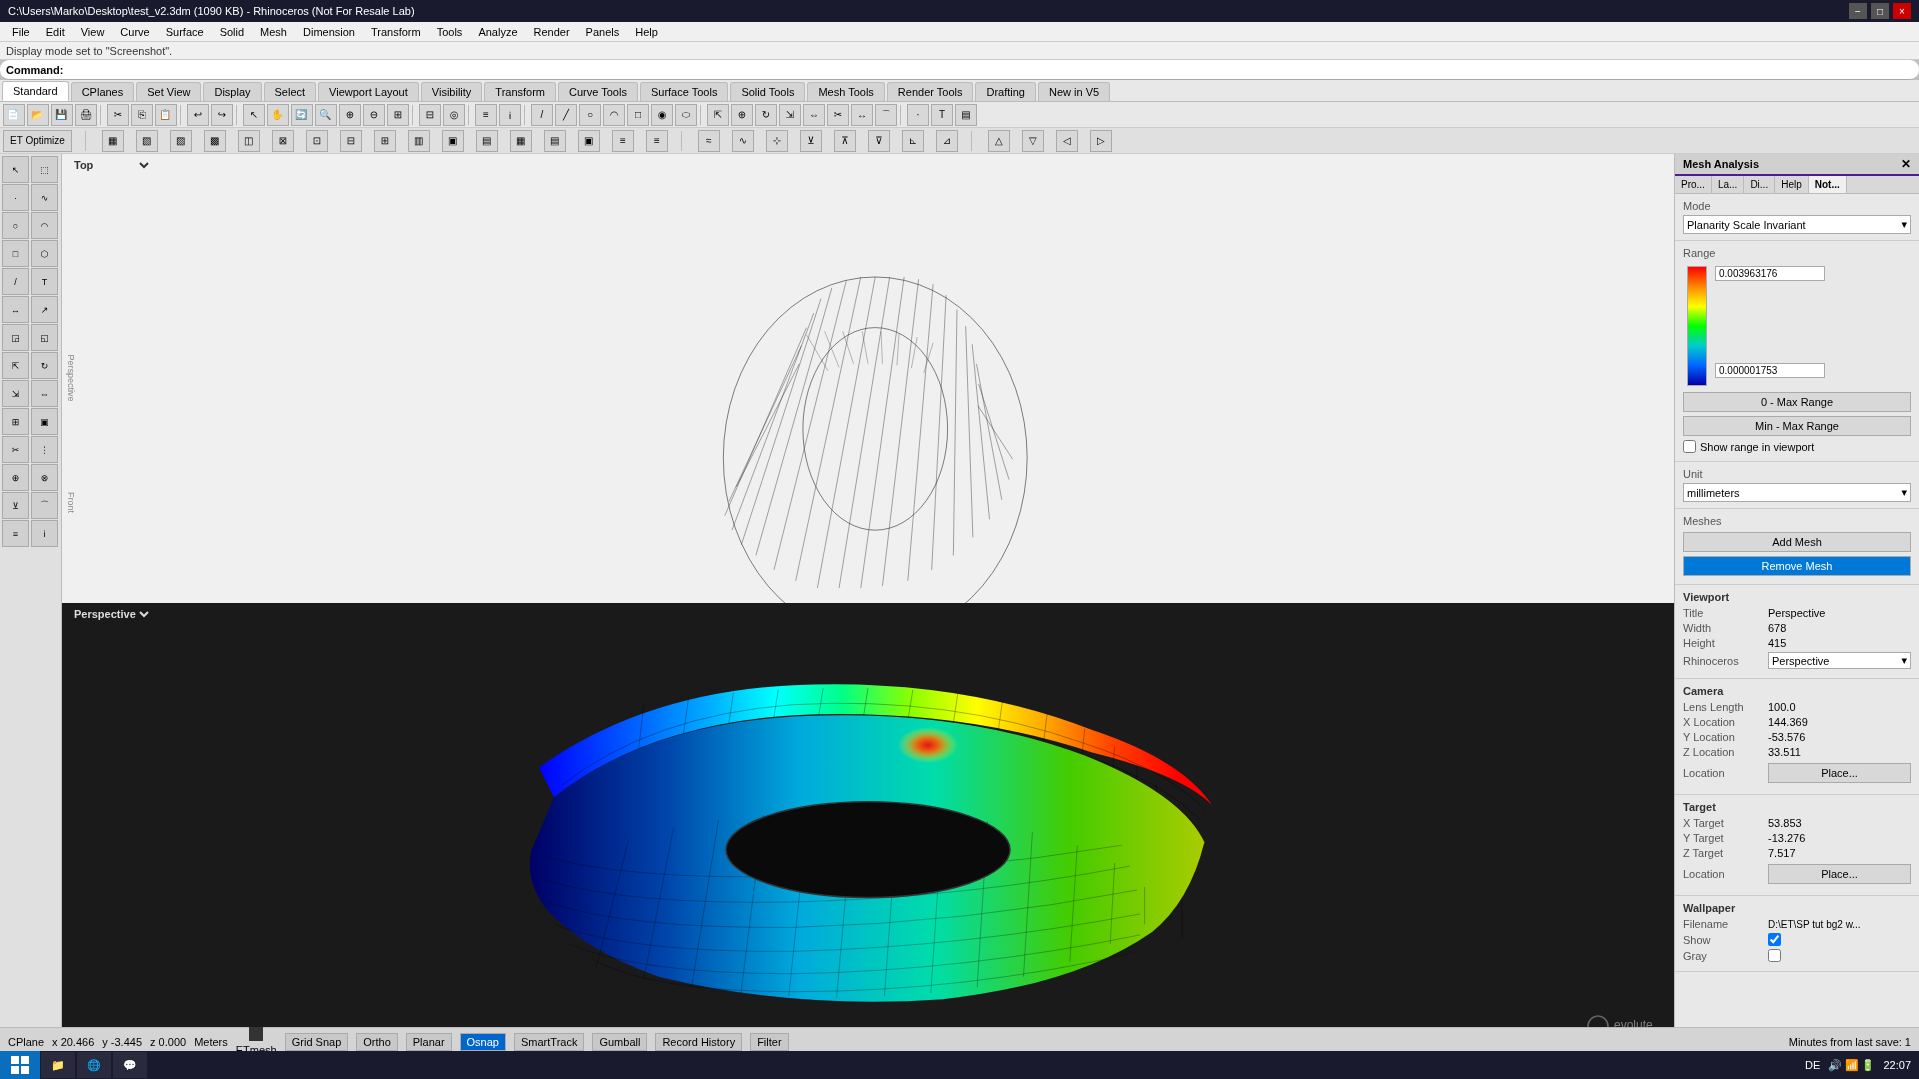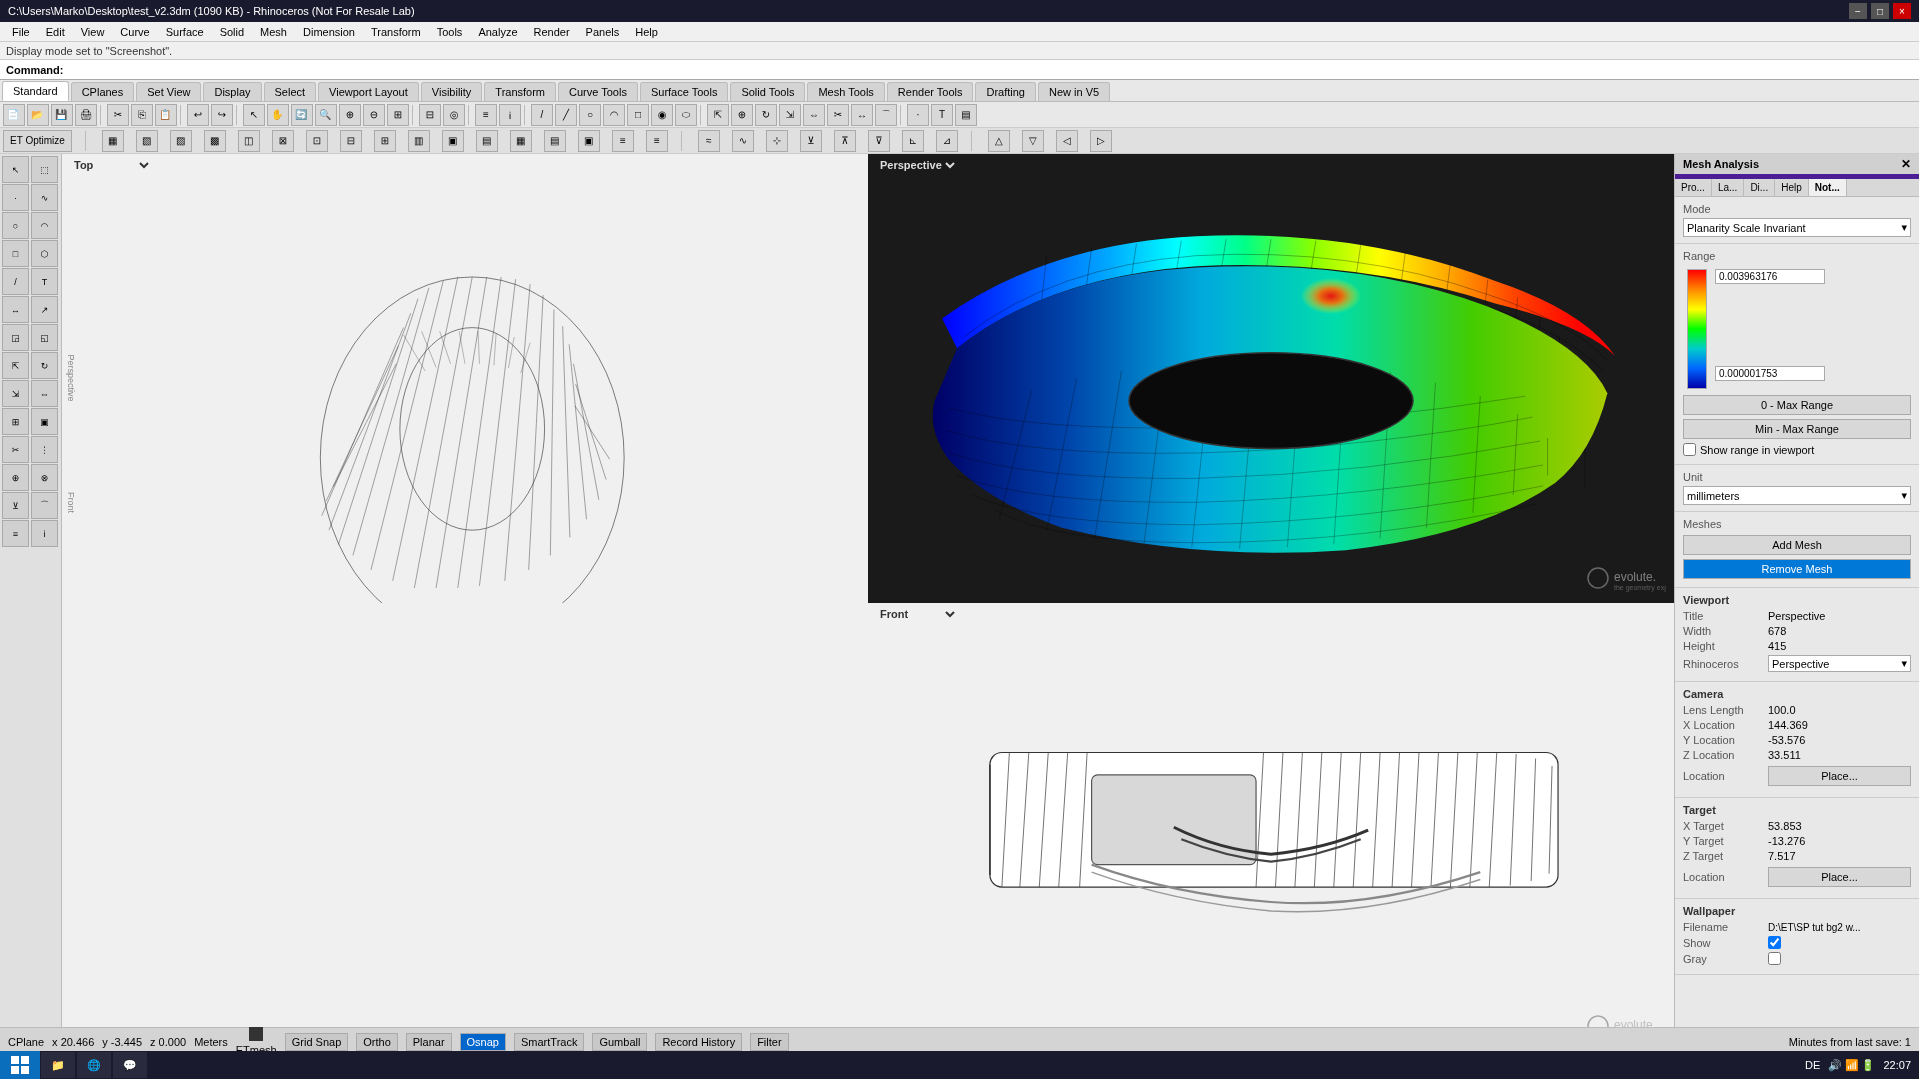--- a/index.html
+++ b/index.html
@@ -12,21 +12,21 @@
     .title-btn.close { background: #c00; }
 
     
     #menubar { background: #f0f0f0; height: 20px; display: flex; align-items: center; padding: 0 4px; border-bottom: 1px solid #ccc; }
     .menu-item { padding: 2px 8px; cursor: pointer; font-size: 11px; }
 
     
     #statusline { background: #f0f0f0; height: 18px; display: flex; align-items: center; padding: 0 6px; font-size: 11px; border-bottom: 1px solid #ccc; color: #333; }
 
     
-    #commandline { background: #fff; height: 20px; display: flex; align-items: center; padding: 0 6px; font-size: 11px; border-bottom: 1px solid #aaa; }
+    #commandline { background: #fff; height: 20px; display: flex; align-items: center; padding: 0 6px; font-size: 11px; border-bottom: 1px solid #aaa; border-radius: 9px; }
     #commandline span { font-weight: bold; margin-right: 8px; }
 
     
     #tabs-row { background: #e8e8e8; height: 22px; display: flex; align-items: flex-end; padding: 0 2px; border-bottom: 1px solid #bbb; }
     .tab { padding: 3px 10px; font-size: 11px; cursor: pointer; background: #d4d4d4; border: 1px solid #bbb; border-bottom: none; margin-right: 2px; border-radius: 3px 3px 0 0; }
     .tab.active { background: #fff; border-bottom: 1px solid #fff; }
 
     
     .toolbar-row { background: #e8e8e8; height: 26px; display: flex; align-items: center; padding: 2px 3px; border-bottom: 1px solid #ccc; gap: 2px; flex-wrap: nowrap; }
     .tb-btn { width: 22px; height: 22px; background: #d8d8d8; border: 1px solid #aaa; display: flex; align-items: center; justify-content: center; cursor: pointer; font-size: 10px; }
@@ -298,21 +298,21 @@
     <div class="lt-row">
       <div class="lt-btn" title="Boolean">⊻</div>
       <div class="lt-btn" title="Fillet">⌒</div>
     </div>
     <div class="lt-row">
       <div class="lt-btn" title="Layers">≡</div>
       <div class="lt-btn" title="Properties">ℹ</div>
     </div>
   </div>
 
-  <div id="viewport-area" style="flex:1; display:grid; grid-template-columns:1fr 1fr; grid-template-rows:1fr 1fr; gap:0; background:#666;">
+  <div id="viewport-area" style="flex:1; display:grid; grid-template-columns:1fr; grid-template-rows:1fr 1fr; gap:0; background:#666;">
 
     <div class="viewport" id="vp-top" style="background:#f0f0f0; position:relative; overflow:hidden;">
       <div class="vp-label">
         <select style="background:transparent;border:none;font-weight:bold;font-size:11px;color:#333;cursor:pointer;">
           <option>Top</option>
           <option>Perspective</option>
           <option>Front</option>
           <option>Right</option>
         </select>
       </div>
@@ -532,21 +532,21 @@
           <circle cx="12" cy="15" r="10" fill="none" stroke="#888" stroke-width="1.5"></circle>
           <text x="28" y="18" font-size="12" fill="#aaa" font-family="Arial">evolute.</text>
           <text x="28" y="27" font-size="7" fill="#777" font-family="Arial">the geometry experts</text>
         </svg>
       </div>
     </div>
   </div>
 
   <div id="right-panel" style="width:245px; background:#e8e8e8; border-left:1px solid #bbb; display:flex; flex-direction:column; overflow:hidden;">
 
-    <div id="ma-header" style="background:#d0d0d0; padding:3px 8px; font-size:11px; font-weight:bold; border-bottom:5px solid #4c1d95; display:flex; justify-content:space-between; align-items:center;">
+    <div id="ma-header" style="background:#d0d0d0; padding:3px 8px; font-size:11px; font-weight:bold; border-bottom:2px solid #4c1d95; display:flex; justify-content:space-between; align-items:center;">
       <span>Mesh Analysis</span>
       <span class="ma-close">✕</span>
     </div>
 
     <div id="rp-tabs" style="display:flex; background:#d8d8d8; border-bottom:1px solid #bbb;">
       <div class="rp-tab">Pro...</div>
       <div class="rp-tab">La...</div>
       <div class="rp-tab">Di...</div>
       <div class="rp-tab">Help</div>
       <div class="rp-tab active">Not...</div>

